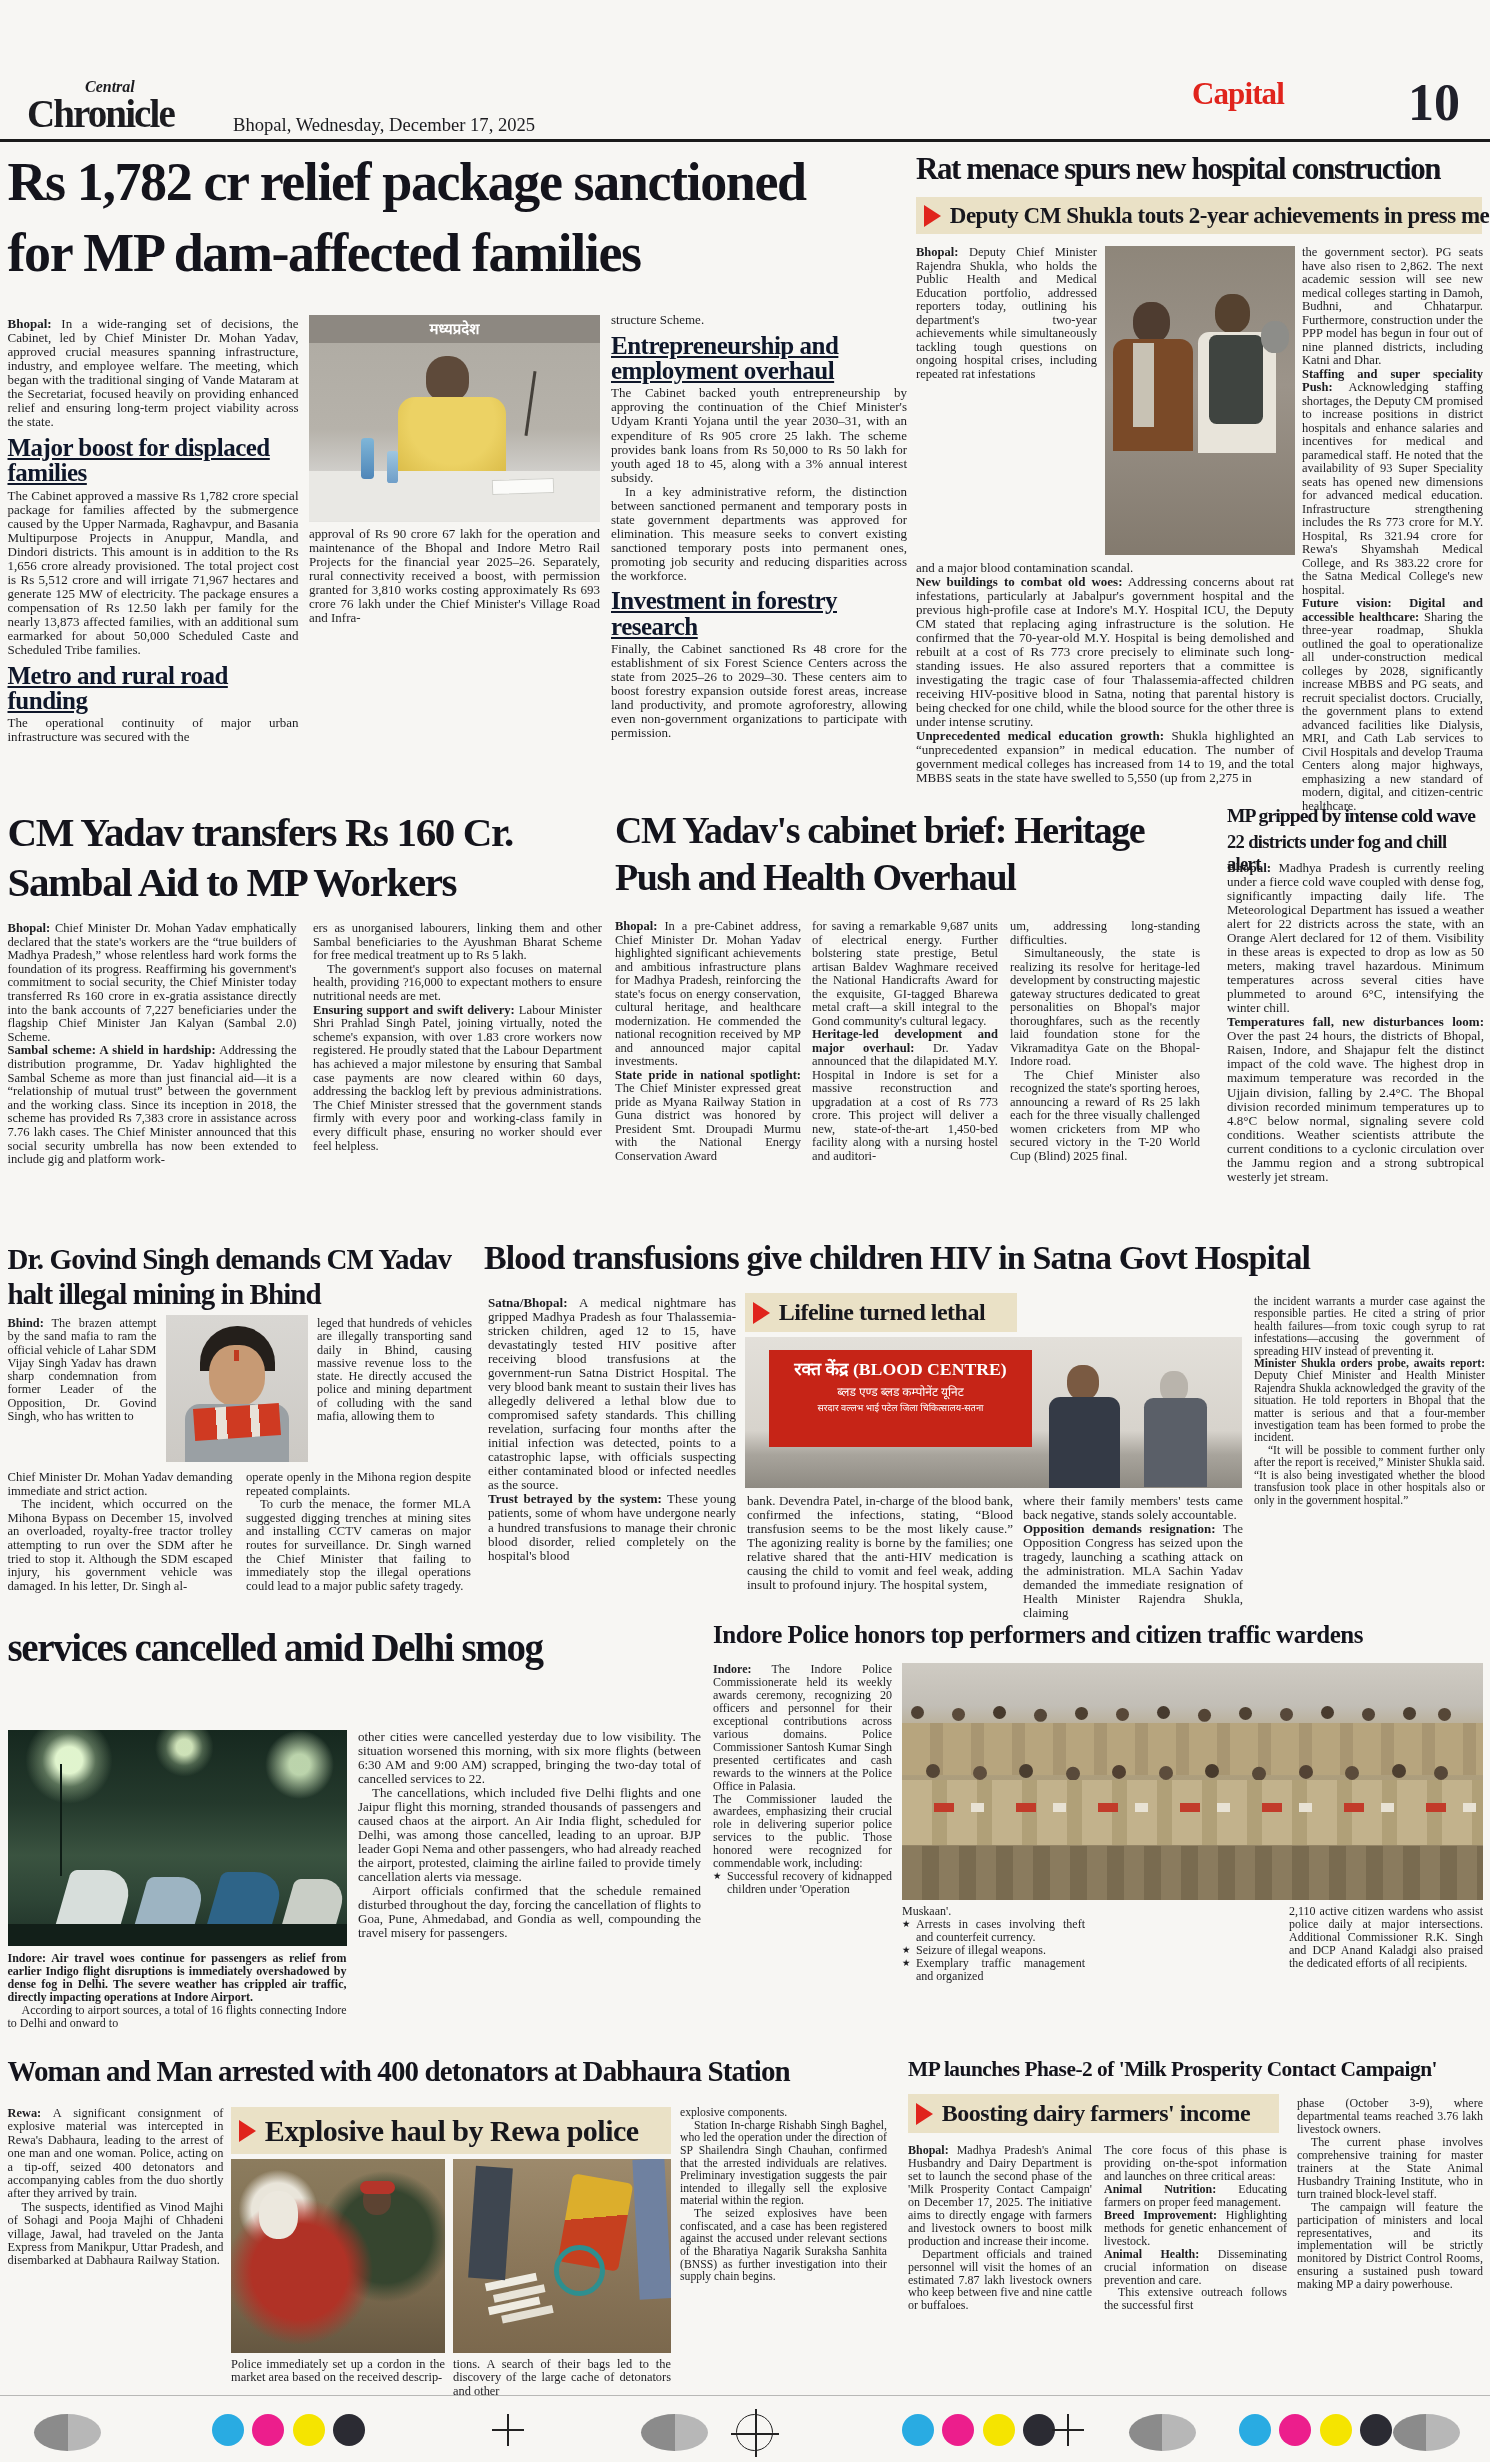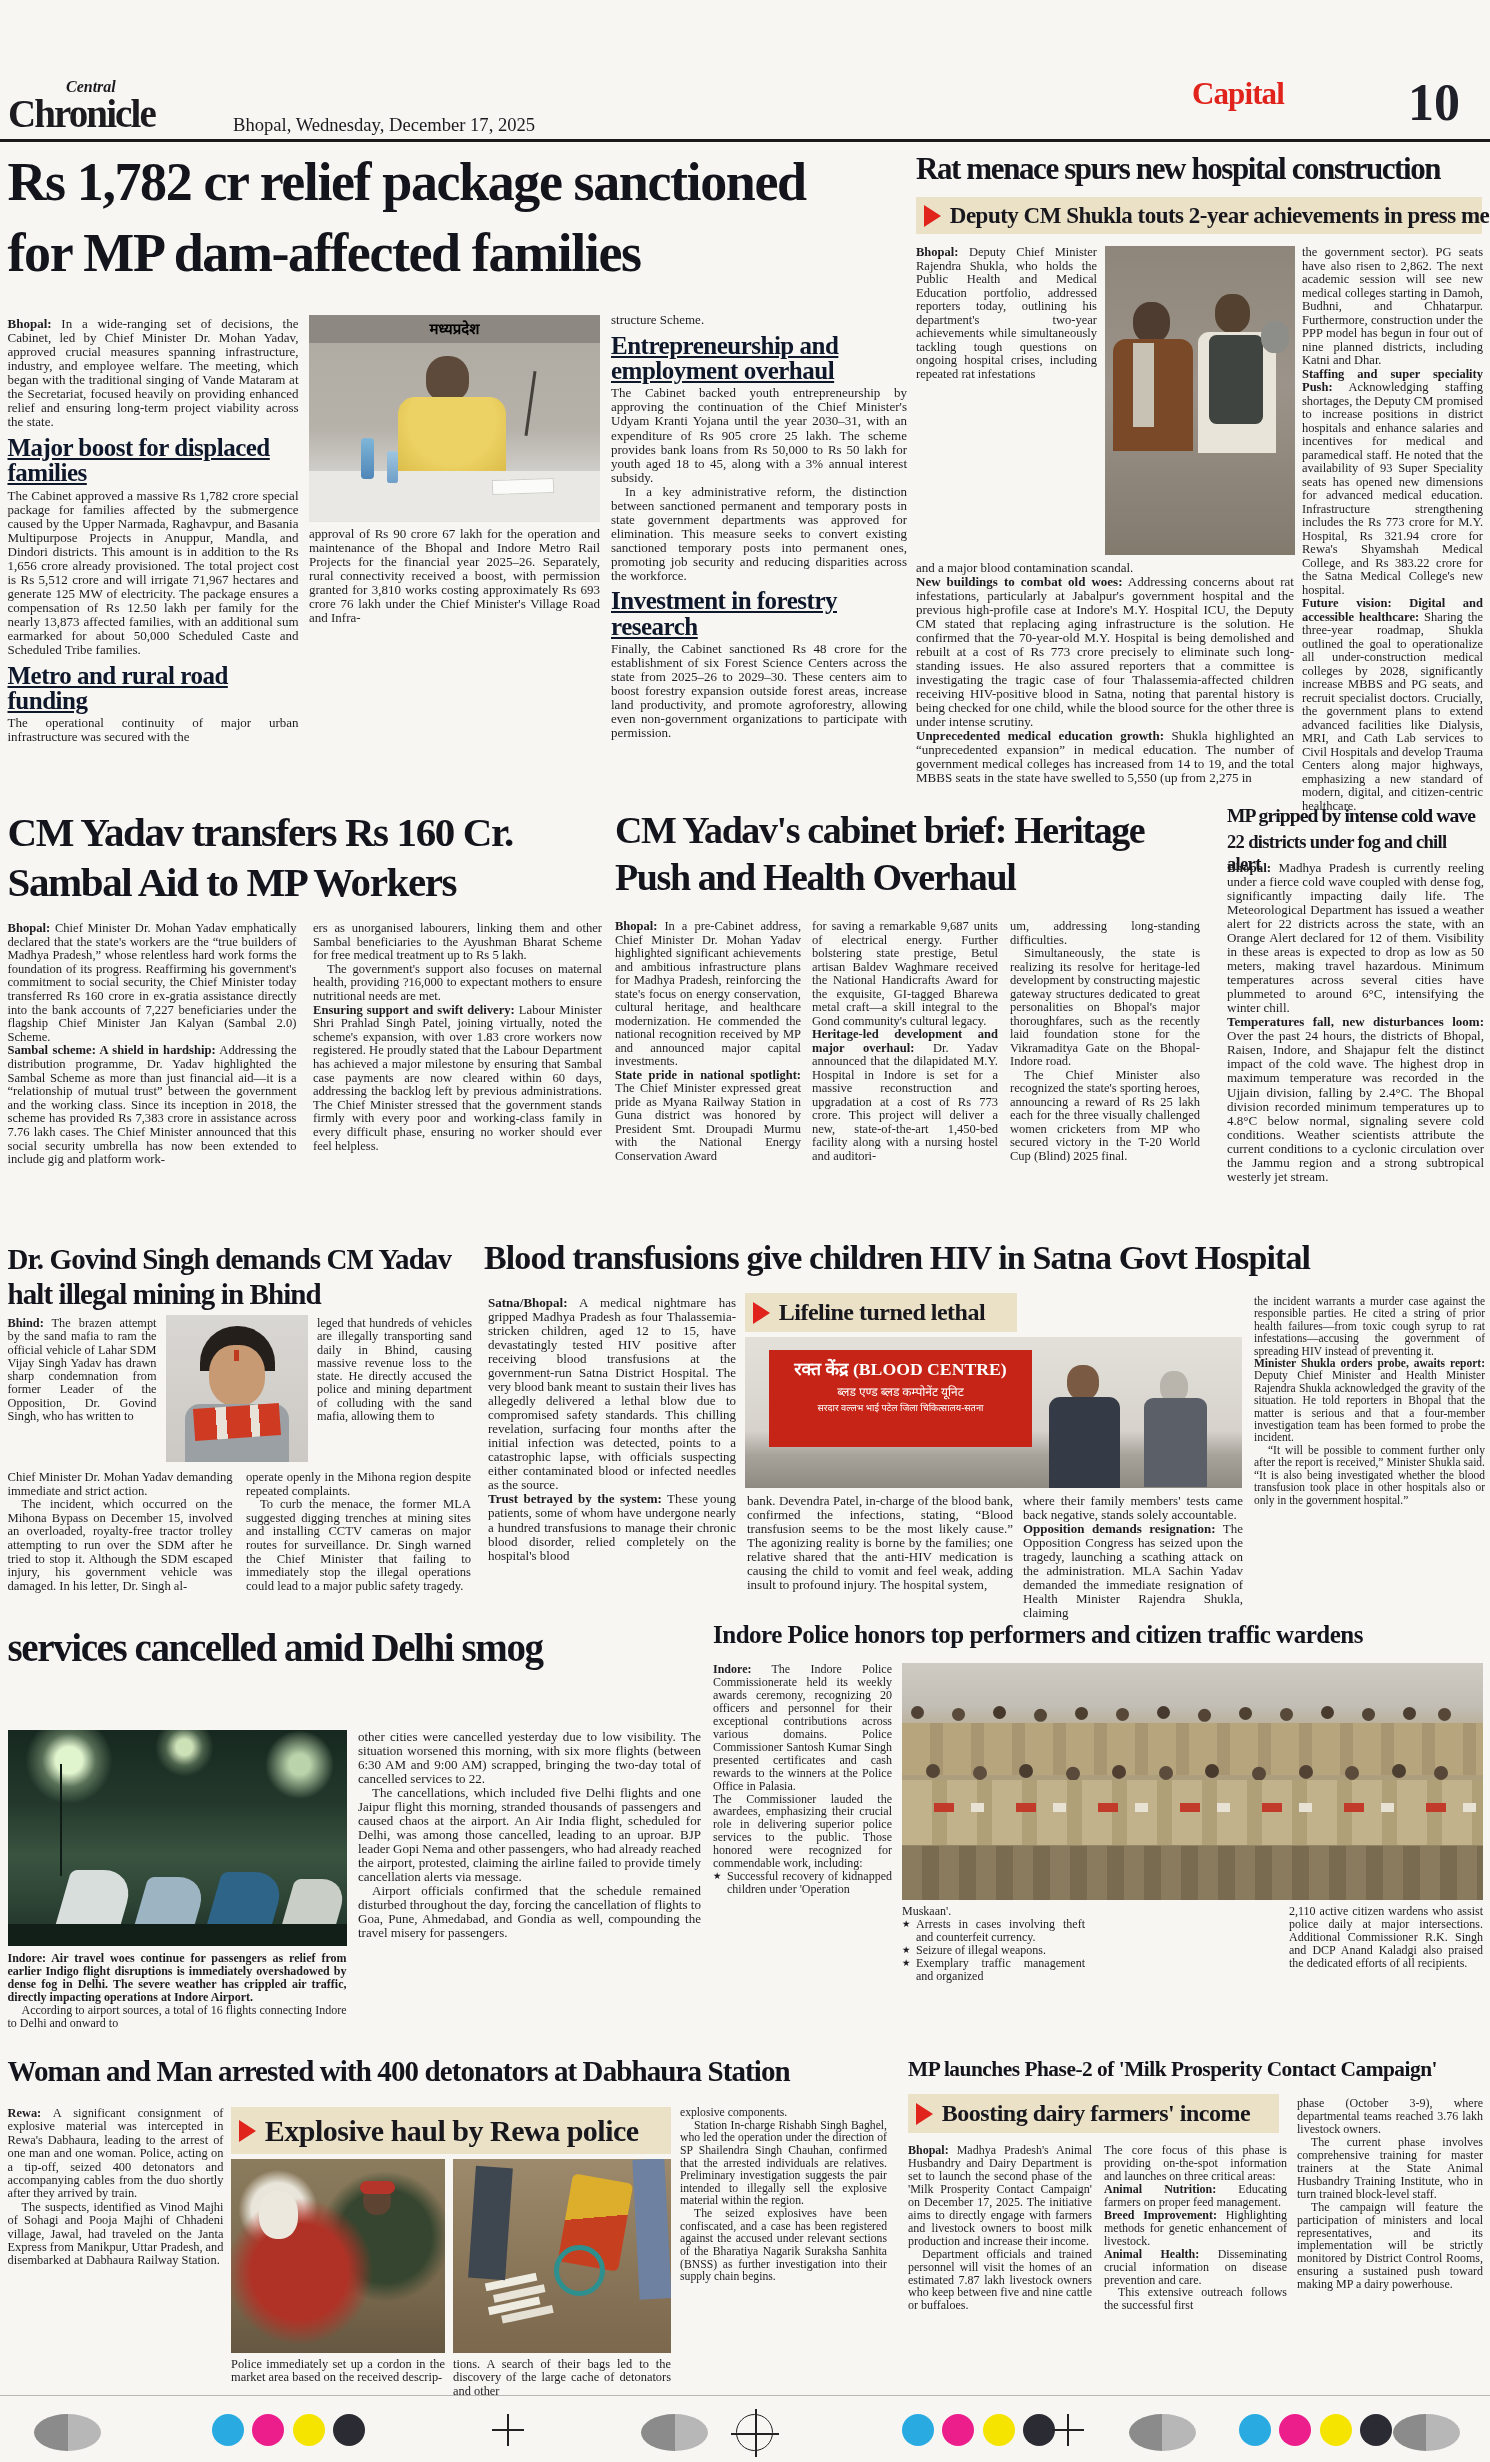--- a/index.html
+++ b/index.html
@@ -27,21 +27,21 @@
   .target::before{content:"";position:absolute;left:17.7px;top:-5.6px;width:1.9px;height:48px;background:#222;}
   .target::after{content:"";position:absolute;left:-5.6px;top:17.7px;width:48px;height:1.9px;background:#222;}
   .bullet{position:relative;padding-left:14px;text-indent:0!important;}
   .bullet::before{content:"★";position:absolute;left:0;top:0.9px;font-size:9.3px;}
 </style>
 </head>
 <body>
 
 <div id="page">
 
-  <div class="abs" style="left:8px;top:78px;width:214px;">
+  <div class="abs" style="left:27px;top:78px;width:214px;">
     <div style="font-size:16px;font-weight:bold;font-style:italic;margin-left:58px;">Central</div>
     <div style="font-size:39px;font-weight:bold;letter-spacing:-1.9px;line-height:0.9;">Chronicle</div>
   </div>
   <div class="abs" style="left:233px;top:114px;font-size:18.6px;">Bhopal, Wednesday, December 17, 2025</div>
   <div class="abs" style="left:1192px;top:76px;font-size:31px;font-weight:bold;color:#e0241c;letter-spacing:-0.9px;">Capital</div>
   <div class="abs" style="left:1408px;top:73px;font-size:52px;font-weight:bold;color:#20202a;">10</div>
   <div class="rule" style="left:0;top:139px;width:1490px;height:2.8px;"></div>
 
   <div class="abs hl" style="left:7.5px;top:147px;width:900px;font-size:54px;line-height:71px;">
     <div>Rs 1,782 cr relief package sanctioned</div>
@@ -50,21 +50,21 @@
 
   <div class="abs col" style="left:7.5px;top:317px;width:291px;">
     <p class="ni"><span class="b">Bhopal:</span> <span>In a wide-ranging set of decisions, the Cabinet, led by Chief Minister Dr. Mohan Yadav, approved crucial measures spanning infrastructure, industry, and employee welfare. The meeting, which began with the traditional singing of Vande Mataram at the Secretariat, focused heavily on providing enhanced relief and ensuring long-term project viability across the state.</span></p>
     <p class="sub">Major boost for displaced families</p>
     <p class="ni">The Cabinet approved a massive Rs 1,782 crore special package for families affected by the submergence caused by the Upper Narmada, Raghavpur, and Basania Multipurpose Projects in Anuppur, Mandla, and Dindori districts. This amount is in addition to the Rs 1,656 crore already provisioned. The total project cost is Rs 5,512 crore and will irrigate 71,967 hectares and generate 125 MW of electricity. The package ensures a compensation of Rs 12.50 lakh per family for the nearly 13,873 affected families, with an additional sum earmarked for about 50,000 Scheduled Caste and Scheduled Tribe families.</p>
     <p class="sub">Metro and rural road funding</p>
     <p class="ni">The operational continuity of major urban infrastructure was secured with the</p>
   </div>
 
   <div class="ph" style="left:309px;top:315px;width:291px;height:207px;background:linear-gradient(180deg,#aeaaa2 0%,#b6b2aa 55%,#cfcdc9 75%,#e6e5e2 100%);">
-    <div style="position:absolute;left:0;top:0;width:100%;height:28px;background:#8d8881;color:#000000;text-align:center;font-size:15px;font-weight:bold;line-height:28px;">मध्यप्रदेश</div>
+    <div style="position:absolute;left:0;top:0;width:100%;height:28px;background:#8d8881;color:#ffffff;text-align:center;font-size:15px;font-weight:bold;line-height:28px;">मध्यप्रदेश</div>
     <div style="position:absolute;left:117px;top:41px;width:43px;height:45px;border-radius:46% 46% 40% 40%;background:#5e4a3a;"></div>
     <div style="position:absolute;left:89px;top:82px;width:108px;height:80px;border-radius:17px 17px 0 0;background:radial-gradient(circle at 50% 30%,#ecd264 0 55%,#d9ba46 100%);"></div>
     <div style="position:absolute;left:0;top:156px;width:100%;height:50px;background:#e9e8e4;"></div>
     <div style="position:absolute;left:52px;top:123px;width:13px;height:41px;border-radius:3.7px;background:linear-gradient(180deg,#7fb6d8,#4f86b8);"></div>
     <div style="position:absolute;left:78px;top:136px;width:11.2px;height:32px;border-radius:2.8px;background:linear-gradient(180deg,#9fc6e0,#6f9ec8);"></div>
     <div style="position:absolute;left:183px;top:164px;width:60px;height:13px;background:#fbfbf9;border:0.9px solid #cfcfca;transform:rotate(-2deg);"></div>
     <div style="position:absolute;left:220px;top:56px;width:2.8px;height:65px;background:#44403a;transform:rotate(8deg);"></div>
   </div>
   <div class="abs col" style="left:309px;top:527px;width:291px;">
     <p class="ni">approval of Rs 90 crore 67 lakh for the operation and maintenance of the Bhopal and Indore Metro Rail Projects for the financial year 2025–26. Separately, rural connectivity received a boost, with permission granted for 3,810 works costing approximately Rs 693 crore 76 lakh under the Chief Minister's Village Road and Infra-</p>

